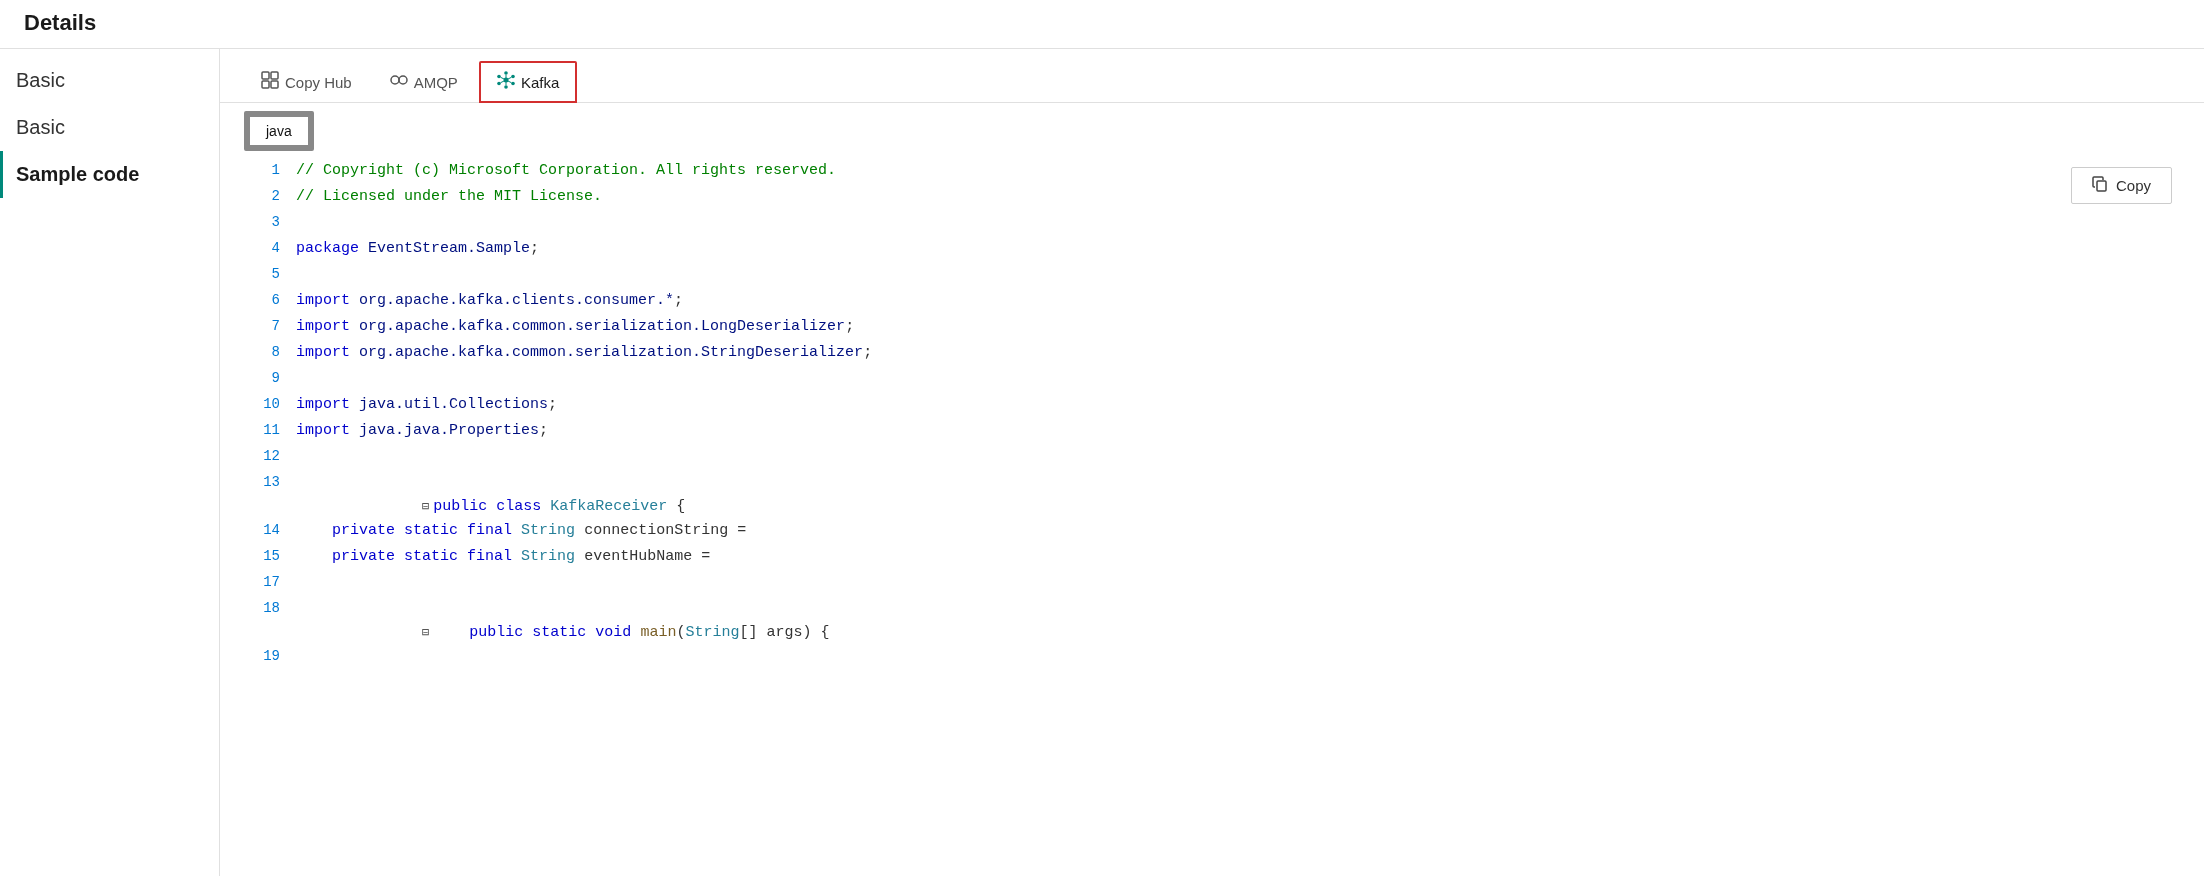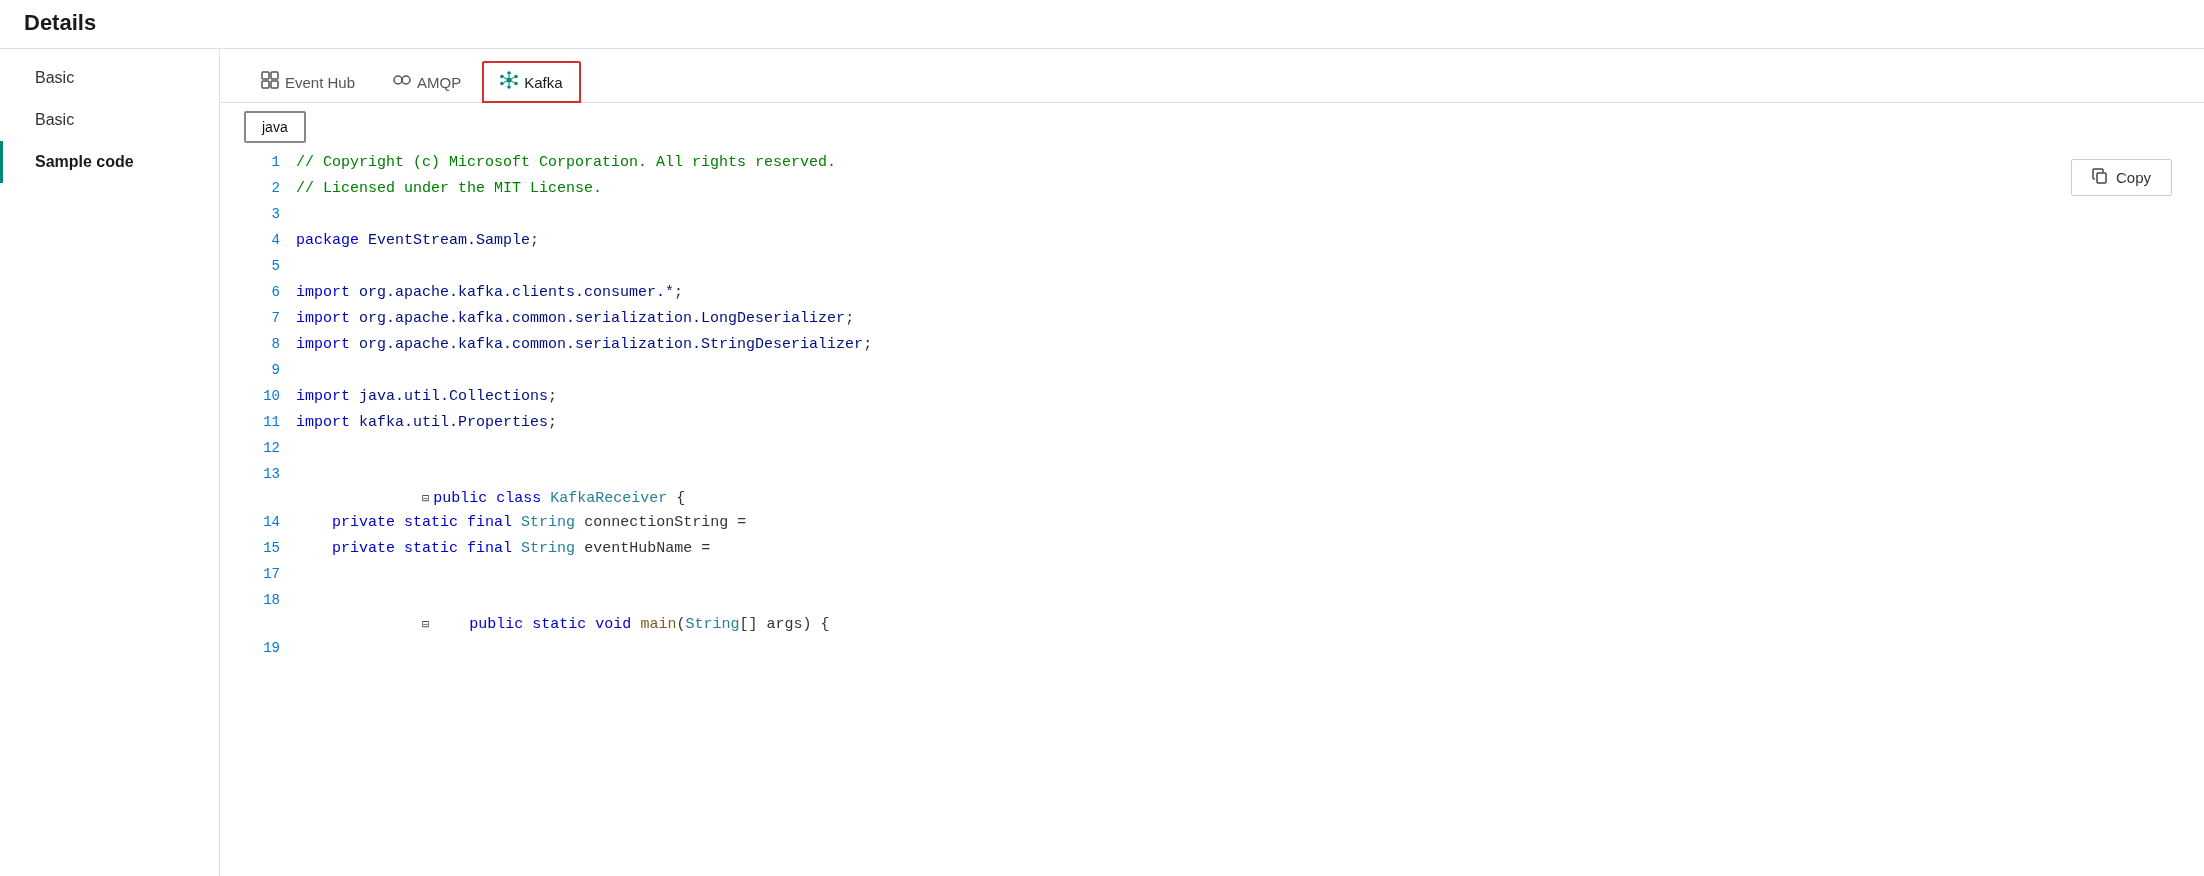--- a/index.html
+++ b/index.html
@@ -40,22 +40,22 @@
 
     
     .sidebar {
       width: 220px;
       border-right: 1px solid #e0e0e0;
       padding-top: 8px;
       flex-shrink: 0;
     }
 
     .sidebar-item {
-      padding: 12px 32px;
-      font-size: 16px;
+      padding: 12px 13px;
+      font-size: 20px;
       color: #333;
       cursor: pointer;
       border-left: 3px solid transparent;
     }
 
     .sidebar-item.active {
       color: #1a1a1a;
       font-weight: 600;
       border-left: 3px solid #00897b;
     }
@@ -107,21 +107,21 @@
       display: flex;
       padding: 8px 24px 0 24px;
       gap: 4px;
     }
 
     .lang-tab {
       padding: 6px 16px;
       font-size: 14px;
       color: #555;
       cursor: pointer;
-      border: 2px solid #737373;
+      border: 6px solid #737373;
       border-radius: 2px;
       background: #f5f5f5;
     }
 
     .lang-tab.active {
       background: #fff;
       border-color: #888;
       color: #111;
       font-weight: 500;
     }
@@ -219,21 +219,21 @@
       <div class="protocol-tabs">
         <div class="protocol-tab">
           <span class="tab-icon">
             <svg width="18" height="18" viewBox="0 0 18 18" fill="none">
               <rect x="1" y="1" width="7" height="7" rx="1" stroke="#555" stroke-width="1.5" fill="none"></rect>
               <rect x="10" y="1" width="7" height="7" rx="1" stroke="#555" stroke-width="1.5" fill="none"></rect>
               <rect x="1" y="10" width="7" height="7" rx="1" stroke="#555" stroke-width="1.5" fill="none"></rect>
               <rect x="10" y="10" width="7" height="7" rx="1" stroke="#555" stroke-width="1.5" fill="none"></rect>
             </svg>
           </span>
-          <span>Event Hub</span>
+          <span>Copy Hub</span>
         </div>
         <div class="protocol-tab">
           <span class="tab-icon">
             <svg width="18" height="18" viewBox="0 0 18 18" fill="none">
               <circle cx="5" cy="9" r="4" stroke="#555" stroke-width="1.5" fill="none"></circle>
               <circle cx="13" cy="9" r="4" stroke="#555" stroke-width="1.5" fill="none"></circle>
             </svg>
           </span>
           <span>AMQP</span>
         </div>
@@ -322,21 +322,21 @@
             <span class="line-content"> </span>
           </div>
 
           <div class="code-line">
             <span class="line-num">10</span>
             <span class="line-content"><span class="kw">import</span> <span class="pkg">java.util.Collections</span>;</span>
           </div>
 
           <div class="code-line">
             <span class="line-num">11</span>
-            <span class="line-content"><span class="kw">import</span> <span class="pkg">kafka.util.Properties</span>;</span>
+            <span class="line-content"><span class="kw">import</span> <span class="pkg">java.java.Properties</span>;</span>
           </div>
 
           <div class="code-line">
             <span class="line-num">12</span>
             <span class="line-content"> </span>
           </div>
 
           <div class="code-line">
             <span class="line-num">13</span>
             <span class="line-content">

